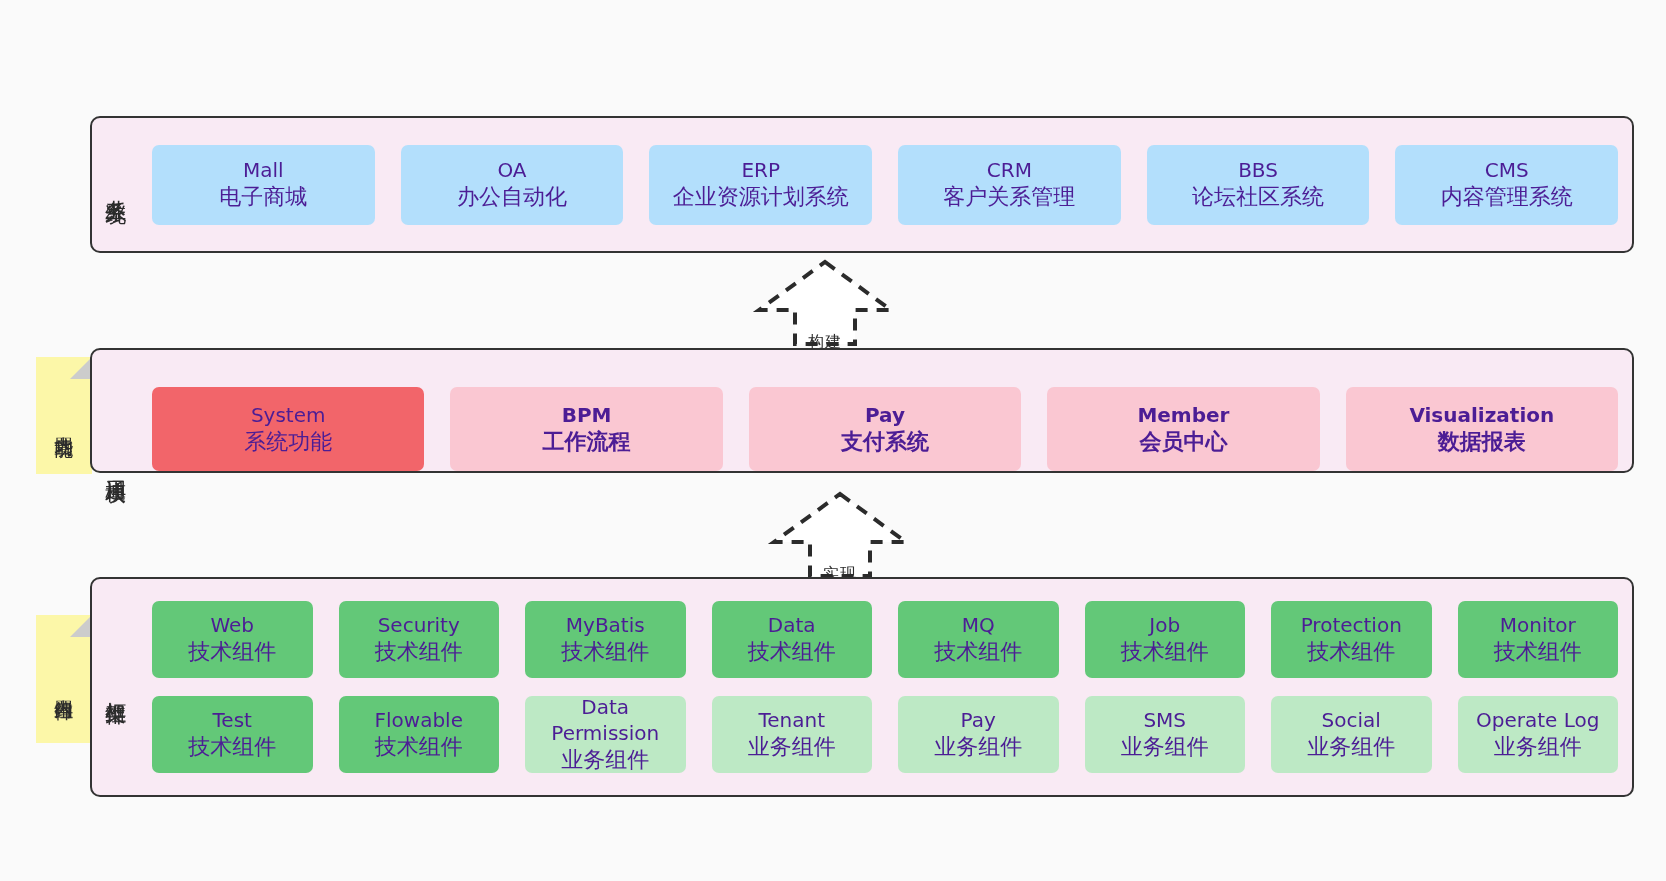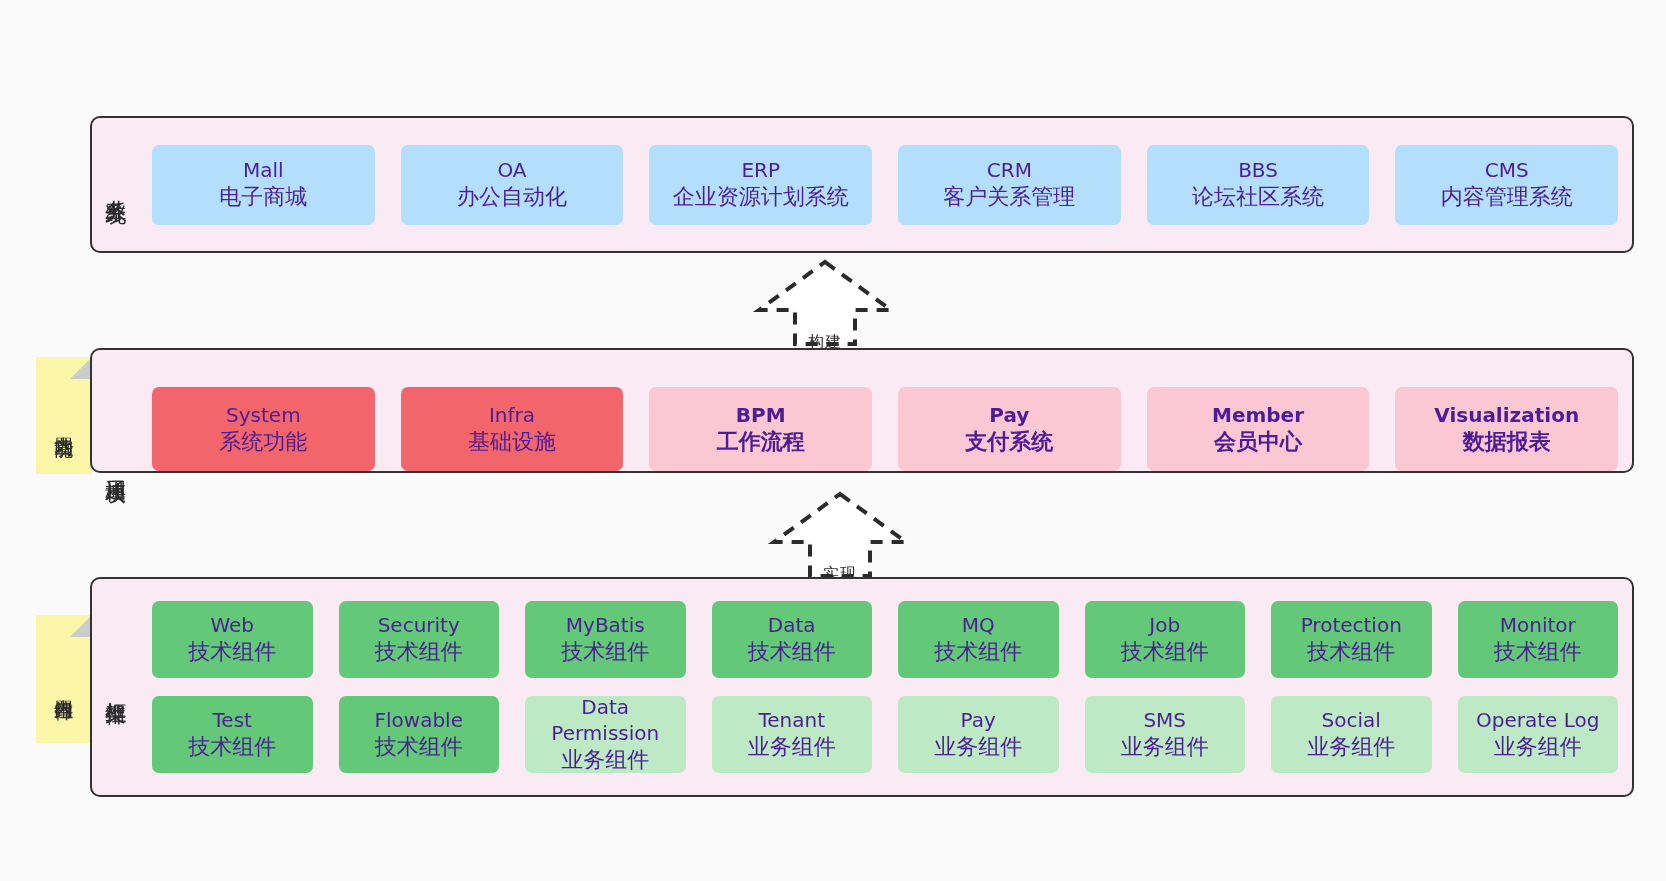--- a/index.html
+++ b/index.html
@@ -166,24 +166,20 @@
   </div>
 
   <div class="layer" id="layer-modules" style="left:90px; top:348px; width:1544px; height:125px;align-items:flex-end;">
     <div class="layer-title">通用模块</div>
     <div class="layer-body">
       <div class="row row-mod" id="mod-row">
           <div class="card red">
             <div class="t1">System</div>
             <div class="t2">系统功能</div>
           </div>
-          <div class="card red">
-            <div class="t1">Infra</div>
-            <div class="t2">基础设施</div>
-          </div>
           <div class="card pink">
             <div class="t1">BPM</div>
             <div class="t2">工作流程</div>
           </div>
           <div class="card pink">
             <div class="t1">Pay</div>
             <div class="t2">支付系统</div>
           </div>
           <div class="card pink">
             <div class="t1">Member</div>

